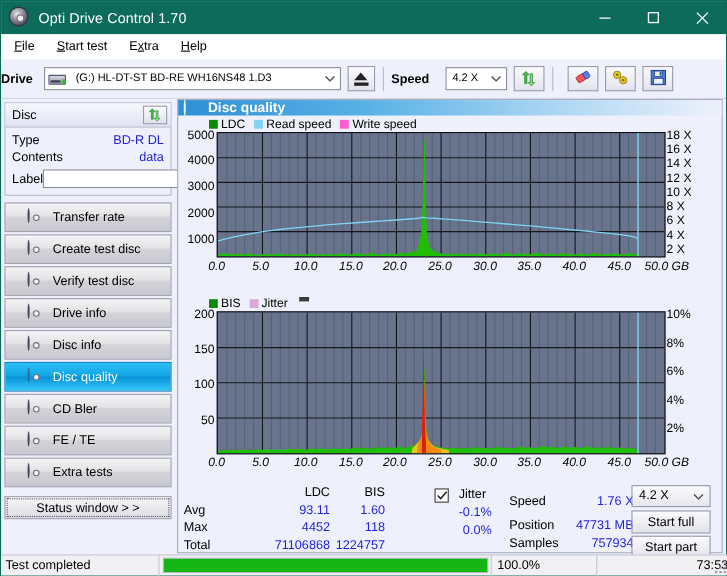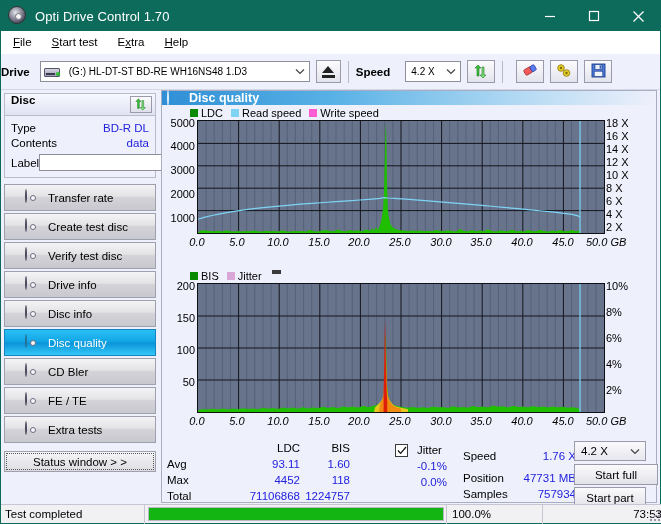--- a/index.html
+++ b/index.html
@@ -74,21 +74,21 @@
 
   
   .body-wrap{display:flex;height:413px;}
   .left{width:158px;flex:0 0 auto;padding:0;}
   .right{flex:1 1 auto;padding-right:3px;padding-left:2px;}
 
   
   .panel{border:1px solid #b9bccd;background:#eef0fb;margin:3px 3px 0 3px;}
   .panel-head{
     height:21px;background:linear-gradient(#f7f8ff,#dfe2f2);border-bottom:1px solid #b9bccd;
-    display:flex;padding-left:6px;font-weight:bold;font-size:11.5px;position:relative;
+    display:flex;align-items:center;padding-left:6px;font-weight:normal;font-size:11.5px;position:relative;
   }
   .panel-head .hbtn{position:absolute;right:3px;top:2px;width:22px;height:17px;
      background:linear-gradient(#fbfbfd,#e0e0ec);border:1px solid #9a9aac;box-sizing:border-box;
      display:flex;align-items:center;justify-content:center;}
   .disc-rows{padding:4px 6px 5px 6px;}
   .drow{display:flex;justify-content:space-between;align-items:center;height:15px;font-size:11.5px;}
   .drow .k{color:#000;}
   .drow .v{color:#2222dd;}
   .label-row{display:flex;align-items:center;margin-top:3px;}
   .label-row .k{width:48px;font-size:11.5px;}
@@ -679,21 +679,21 @@
             <div class="val" style="left:340px;top:46px;width:74px;">757934</div>
 
             <div class="scombo" style="left:412px;top:-1px;width:72px;">
               <span class="txt">4.2 X</span>
               <span class="arrow">
                 <svg width="10" height="7" viewBox="0 0 10 7">
                     <polyline points="1,1.5 5,5.5 9,1.5" fill="none" stroke="#444" stroke-width="1.2"></polyline>
                   </svg>
               </span>
             </div>
-            <div class="sbtn" style="left:412px;top:22px;width:84px;height:21px;">
+            <div class="sbtn" style="left:412px;top:22px;width:72px;height:21px;">
               <span>Start full</span>
             </div>
             <div class="sbtn" style="left:412px;top:45px;width:72px;height:21px;">
               <span>Start part</span>
             </div>
           </div>
 
         </div>
       </div>
     </div>

